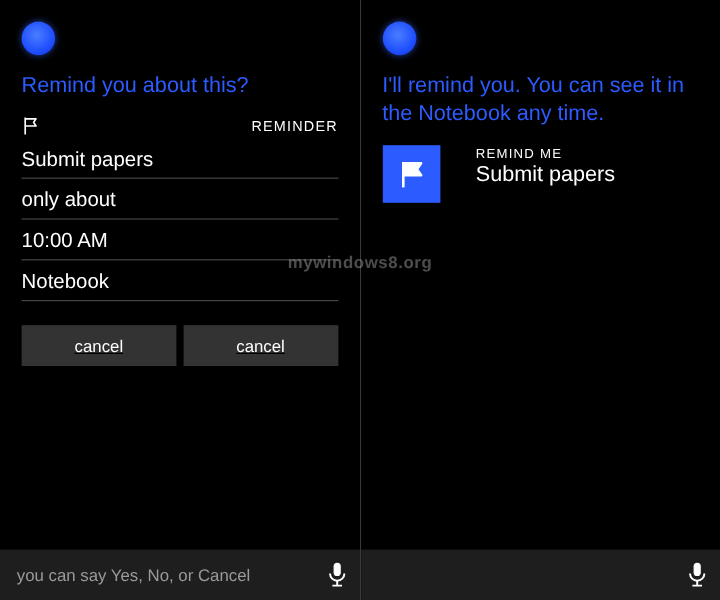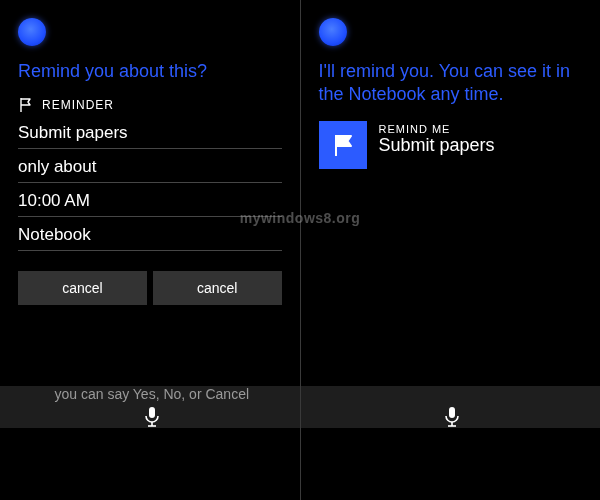--- a/index.html
+++ b/index.html
@@ -7,25 +7,26 @@
     width: 600px;
     height: 500px;
     background: #000;
     font-family: "Segoe UI", Arial, sans-serif;
     display: flex;
     position: relative;
     overflow: hidden;
   }
   .screen {
     width: 300px;
-    height: 428px;
+    height: 500px;
     background: #000;
     position: relative;
     display: flex;
     flex-direction: column;
+    text-decoration: underline;
   }
   .divider {
     width: 1px;
     background: #3a3a3a;
     height: 500px;
     flex-shrink: 0;
   }
   .cortana-orb {
     width: 28px;
     height: 28px;
@@ -39,20 +40,21 @@
     font-size: 18px;
     font-weight: 300;
     padding: 4px 18px 8px 18px;
     line-height: 1.25;
   }
   .section-header {
     display: flex;
     align-items: center;
     gap: 8px;
     padding: 6px 18px 2px 18px;
+    justify-content: space-between;
   }
   .section-header .label {
     color: #fff;
     font-size: 12px;
     letter-spacing: 1px;
     font-weight: 500;
   }
   .flag-outline svg { display:block; }
   .fields {
     padding: 0 18px;
@@ -82,34 +84,33 @@
     font-family: inherit;
   }
   .input-bar {
     position: absolute;
     left: 0; right: 0; bottom: 0;
     height: 42px;
     background: #1e1e1e;
     display: flex;
     align-items: center;
     padding: 0 10px 0 14px;
-    flex-direction: column;
   }
   .input-bar .hint {
     flex: 1;
     color: #9a9a9a;
     font-size: 14px;
     font-weight: 300;
   }
   .mic-icon svg { display:block; }
 
   
   .card {
     display: flex;
-    gap: 12px;
+    gap: 30px;
     padding: 8px 18px 0 18px;
     align-items: flex-start;
   }
   .card-icon {
     width: 48px;
     height: 48px;
     background: #2c5bff;
     display: flex;
     align-items: center;
     justify-content: center;

